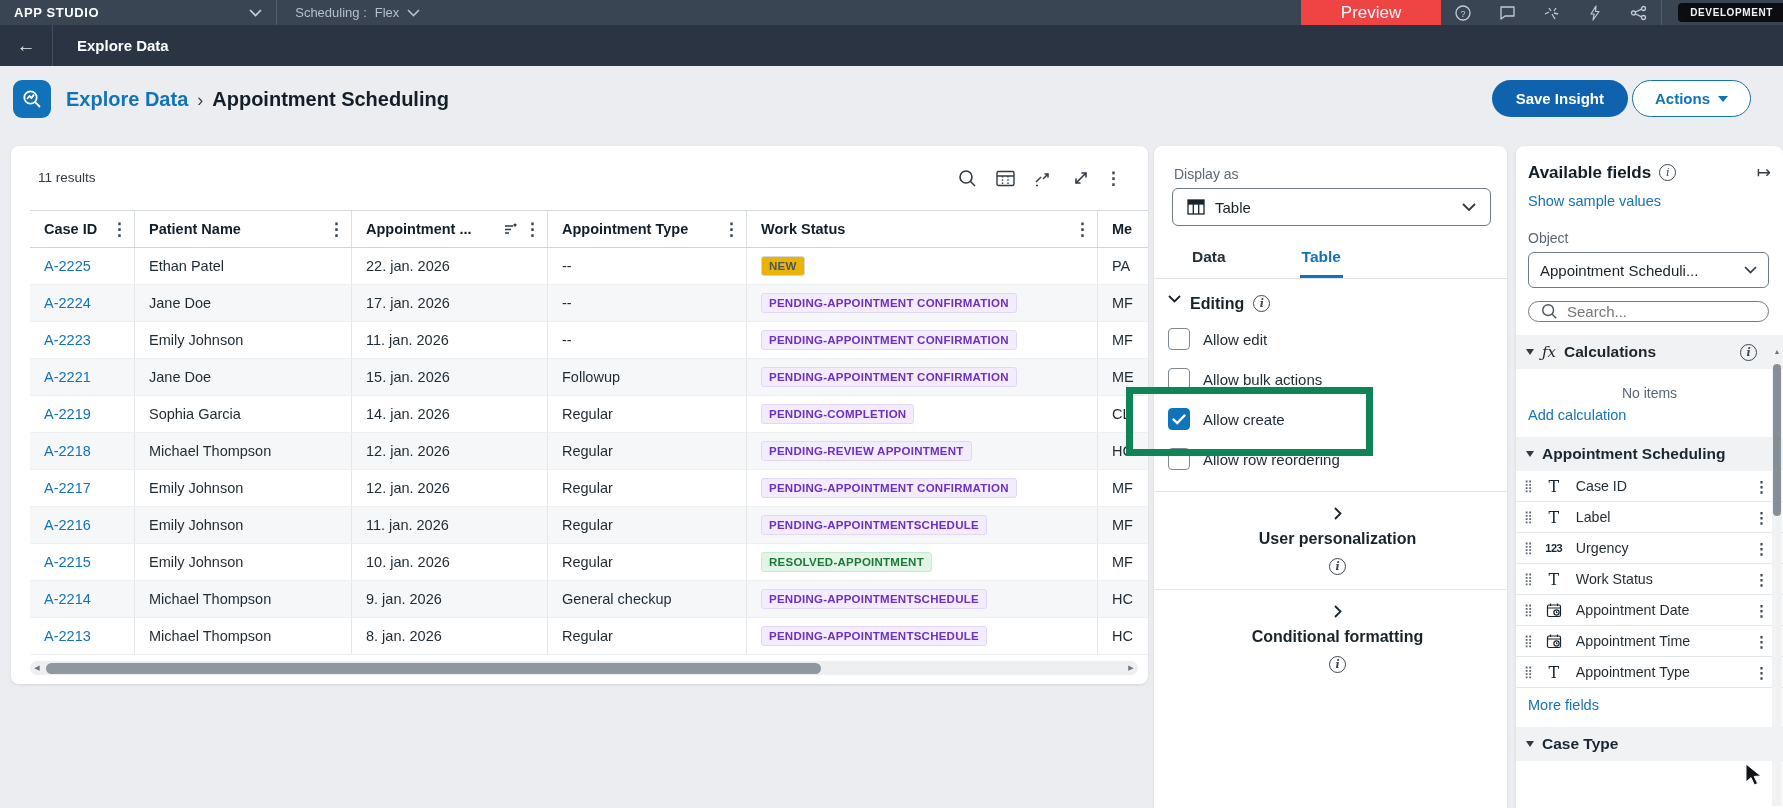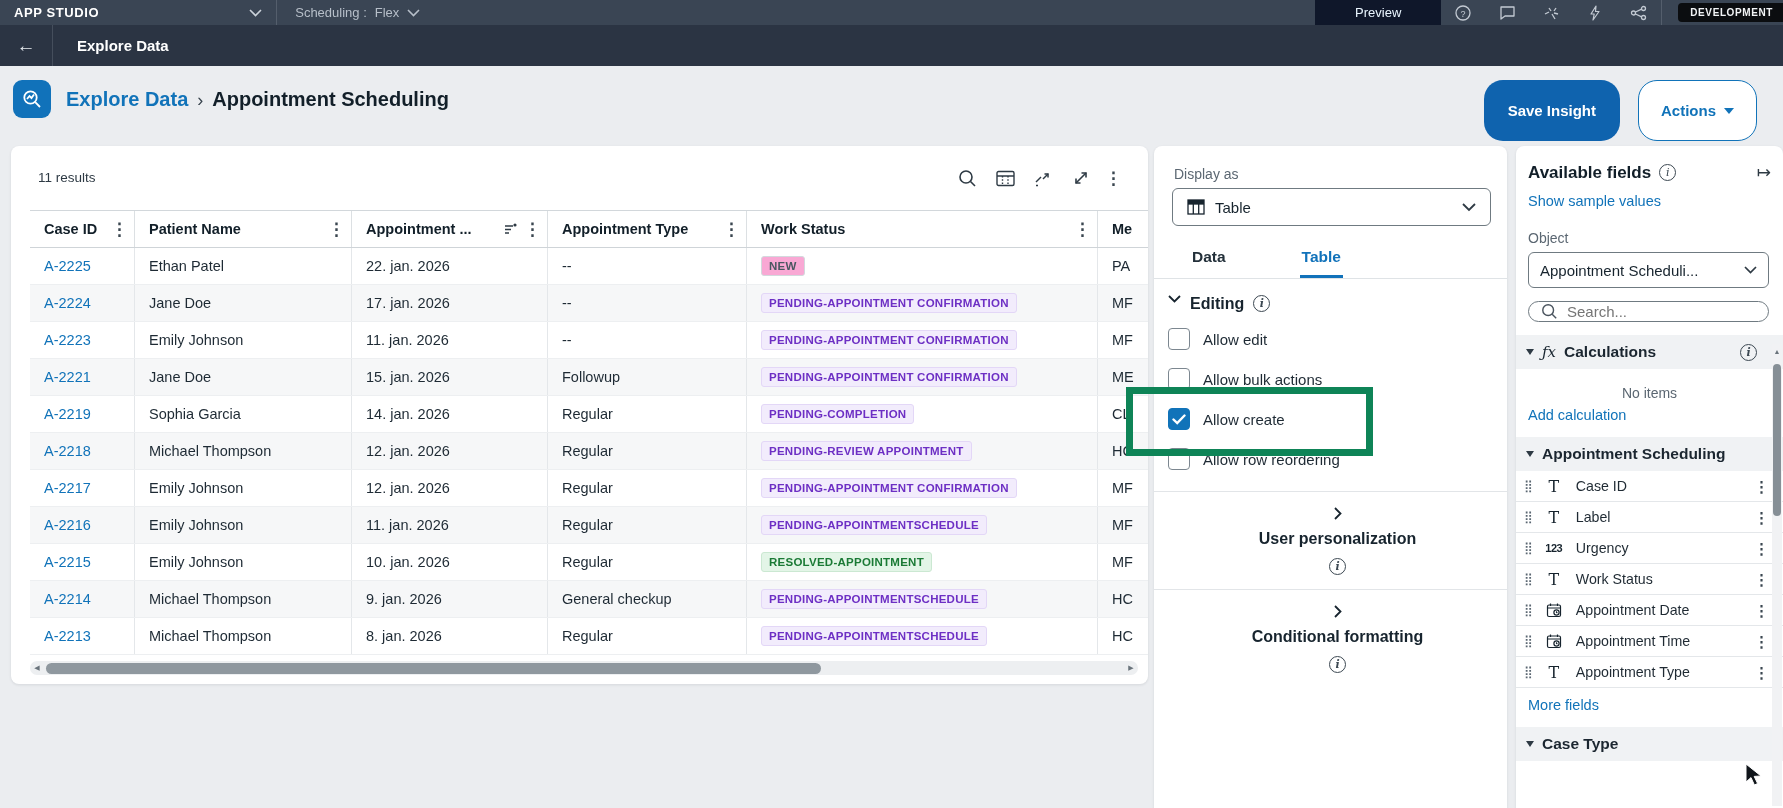--- a/index.html
+++ b/index.html
@@ -7,61 +7,61 @@
   body { font-family:"Liberation Sans", sans-serif; background:#EBEDF0; position:relative; color:#17242E; }
   svg { display:block; }
 
   
   .topbar { position:absolute; left:0; top:0; width:1783px; height:25px; background:#3A4554; display:flex; align-items:center; color:#fff; z-index:10; }
   .brand { font-size:13px; font-weight:bold; letter-spacing:.6px; padding-left:14px; }
   .tb-chev { margin:0 14px 0 150px; color:#CBD2DA; }
   .tb-sep { width:1px; height:25px; background:#545E6C; }
   .app-picker { display:flex; align-items:center; gap:8px; padding:0 18px; color:#B7BFC9; font-size:13px; }
   .tb-right { margin-left:auto; display:flex; align-items:center; height:100%; }
-  .preview-btn { height:100%; background:#0f172a; color:#EAF6FF; border:none; font-size:13px; padding:0 40px; font-family:inherit; cursor:pointer; }
+  .preview-btn { height:100%; background:#ef4444; color:#EAF6FF; border:none; font-size:17px; padding:0 40px; font-family:inherit; cursor:pointer; }
   .tb-icon { width:44px; height:100%; display:flex; align-items:center; justify-content:center; color:#C3CAD3; }
   .env-badge { background:#0B0D10; color:#F2F4F6; font-size:10px; font-weight:bold; letter-spacing:.6px; padding:4px 10px 4px 12px; border-radius:4px 0 0 4px; margin-left:16px; white-space:nowrap; }
 
   
   .navbar { position:absolute; left:0; top:25px; width:1783px; height:41px; background:#2B3443; display:flex; align-items:center; color:#fff; z-index:10; }
   .back { width:52px; display:flex; justify-content:center; font-size:19px; color:#E8ECF0; cursor:pointer; }
   .nav-sep { width:1px; height:41px; background:#454E5C; }
   .nav-title { font-size:15px; font-weight:bold; padding-left:24px; }
 
   
   .crumb-row { position:absolute; left:0; top:66px; width:1783px; height:72px; }
   .explore-ico { position:absolute; left:13px; top:14px; width:38px; height:38px; background:#1172BA; border-radius:9px; display:flex; align-items:center; justify-content:center; color:#fff; }
   .crumb { position:absolute; left:66px; top:22px; font-size:20px; display:flex; gap:9px; align-items:baseline; }
   .crumb a { color:#1173B9; text-decoration:none; font-weight:600; }
   .crumb .sep { color:#39444E; font-size:18px; }
   .crumb .cur { font-weight:bold; color:#121F29; }
-  .hdr-btns { position:absolute; right:26px; top:14px; display:flex; gap:18px; }
+  .hdr-btns { position:absolute; right:32px; top:14px; display:flex; gap:4px; }
   .btn-primary { background:#0F63AE; color:#fff; font-size:15px; font-weight:600; border:none; border-radius:19px; padding:10px 24px; font-family:inherit; cursor:pointer; }
-  .btn-secondary { background:#fff; color:#1173B9; font-size:15px; font-weight:600; border:1.5px solid #1173B9; border-radius:19px; padding:21px 22px; font-family:inherit; cursor:pointer; display:flex; align-items:center; gap:8px; }
+  .btn-secondary { background:#fff; color:#1173B9; font-size:15px; font-weight:600; border:1.5px solid #1173B9; border-radius:19px; padding:9px 22px; font-family:inherit; cursor:pointer; display:flex; align-items:center; gap:8px; }
   .caret-dn { display:inline-block; width:0; height:0; border-left:5px solid transparent; border-right:5px solid transparent; border-top:6px solid #1173B9; }
 
   
   .table-card { position:absolute; left:11px; top:146px; width:1137px; height:538px; background:#fff; border-radius:8px; box-shadow:0 1px 3px rgba(20,30,40,.10); overflow:hidden; }
   .results { position:absolute; left:27px; top:24px; font-size:13.5px; color:#2E3A44; }
   .tc-tools { position:absolute; right:26px; top:18px; display:flex; align-items:center; gap:10px; color:#2E3A44; }
   .tool { width:28px; height:28px; display:flex; align-items:center; justify-content:center; cursor:pointer; }
   .kebab { font-size:17px; font-weight:bold; color:#3A4650; line-height:1; cursor:pointer; }
 
   .grid { position:absolute; left:19px; top:64px; right:0; }
   .thead { display:flex; border-top:1px solid #D2D7DB; border-bottom:1px solid #CFD4D8; background:#fff; height:38px; }
   .th { display:flex; align-items:center; font-size:14.5px; font-weight:bold; color:#121F29; padding:0 6px 0 14px; border-right:1px solid #DCE0E3; gap:6px; }
   .th .sp { flex:1; }
   .c1{width:105px;} .c2{width:217px;} .c3{width:196px;} .c4{width:199px;} .c5{width:351px;} .c6{width:50px; border-right:none; overflow:hidden;}
   .tr { display:flex; height:37px; border-bottom:1px solid #EDEFF1; background:#fff; }
   .tr:nth-child(even) { background:#F6F7F8; }
   .td { display:flex; align-items:center; font-size:14.5px; color:#1E2A34; padding:0 6px 0 14px; border-right:1px solid #E4E7EA; overflow:hidden; white-space:nowrap; }
   .td.c6 { border-right:none; }
   .td a { color:#1173B9; text-decoration:none; }
   .badge { font-size:11.5px; font-weight:bold; letter-spacing:.25px; padding:3px 7px; border-radius:3px; border:1px solid transparent; white-space:nowrap; }
-  .badge.new      { background:#f9a8d4; color:#4A5761; border-color:#D3D9DD; }
+  .badge.new      { background:#eab308; color:#4A5761; border-color:#D3D9DD; }
   .badge.pending  { background:#F2ECFC; color:#6D2FC4; border-color:#E3D7F7; }
   .badge.resolved { background:#E3F5E7; color:#1A7A35; border-color:#CBE8D2; }
 
   .hscroll { position:absolute; left:19px; right:10px; bottom:9px; height:14px; background:#EDEFF1; border-radius:7px; display:flex; align-items:center; }
   .hs-arrow { width:14px; font-size:7px; color:#6A747C; text-align:center; }
   .hs-thumb { position:absolute; left:16px; width:775px; top:1.5px; height:11px; background:#8F989F; border-radius:6px; }
   .hs-arrow.right { position:absolute; right:0; }
 
   
   .display-panel { position:absolute; left:1154px; top:146px; width:353px; height:662px; background:#fff; border-radius:8px 8px 0 0; box-shadow:0 1px 3px rgba(20,30,40,.10); }

